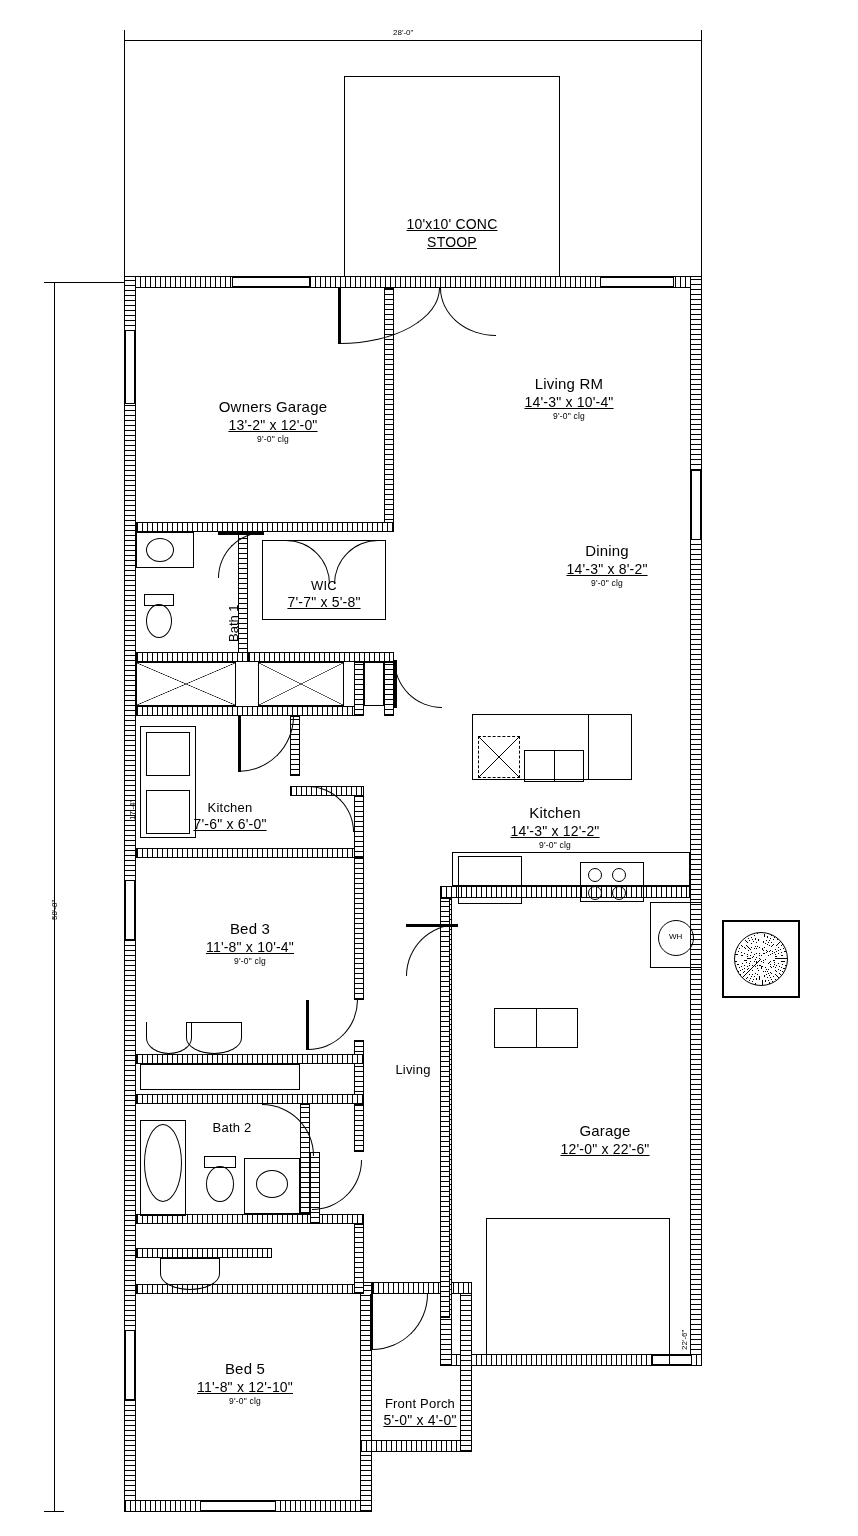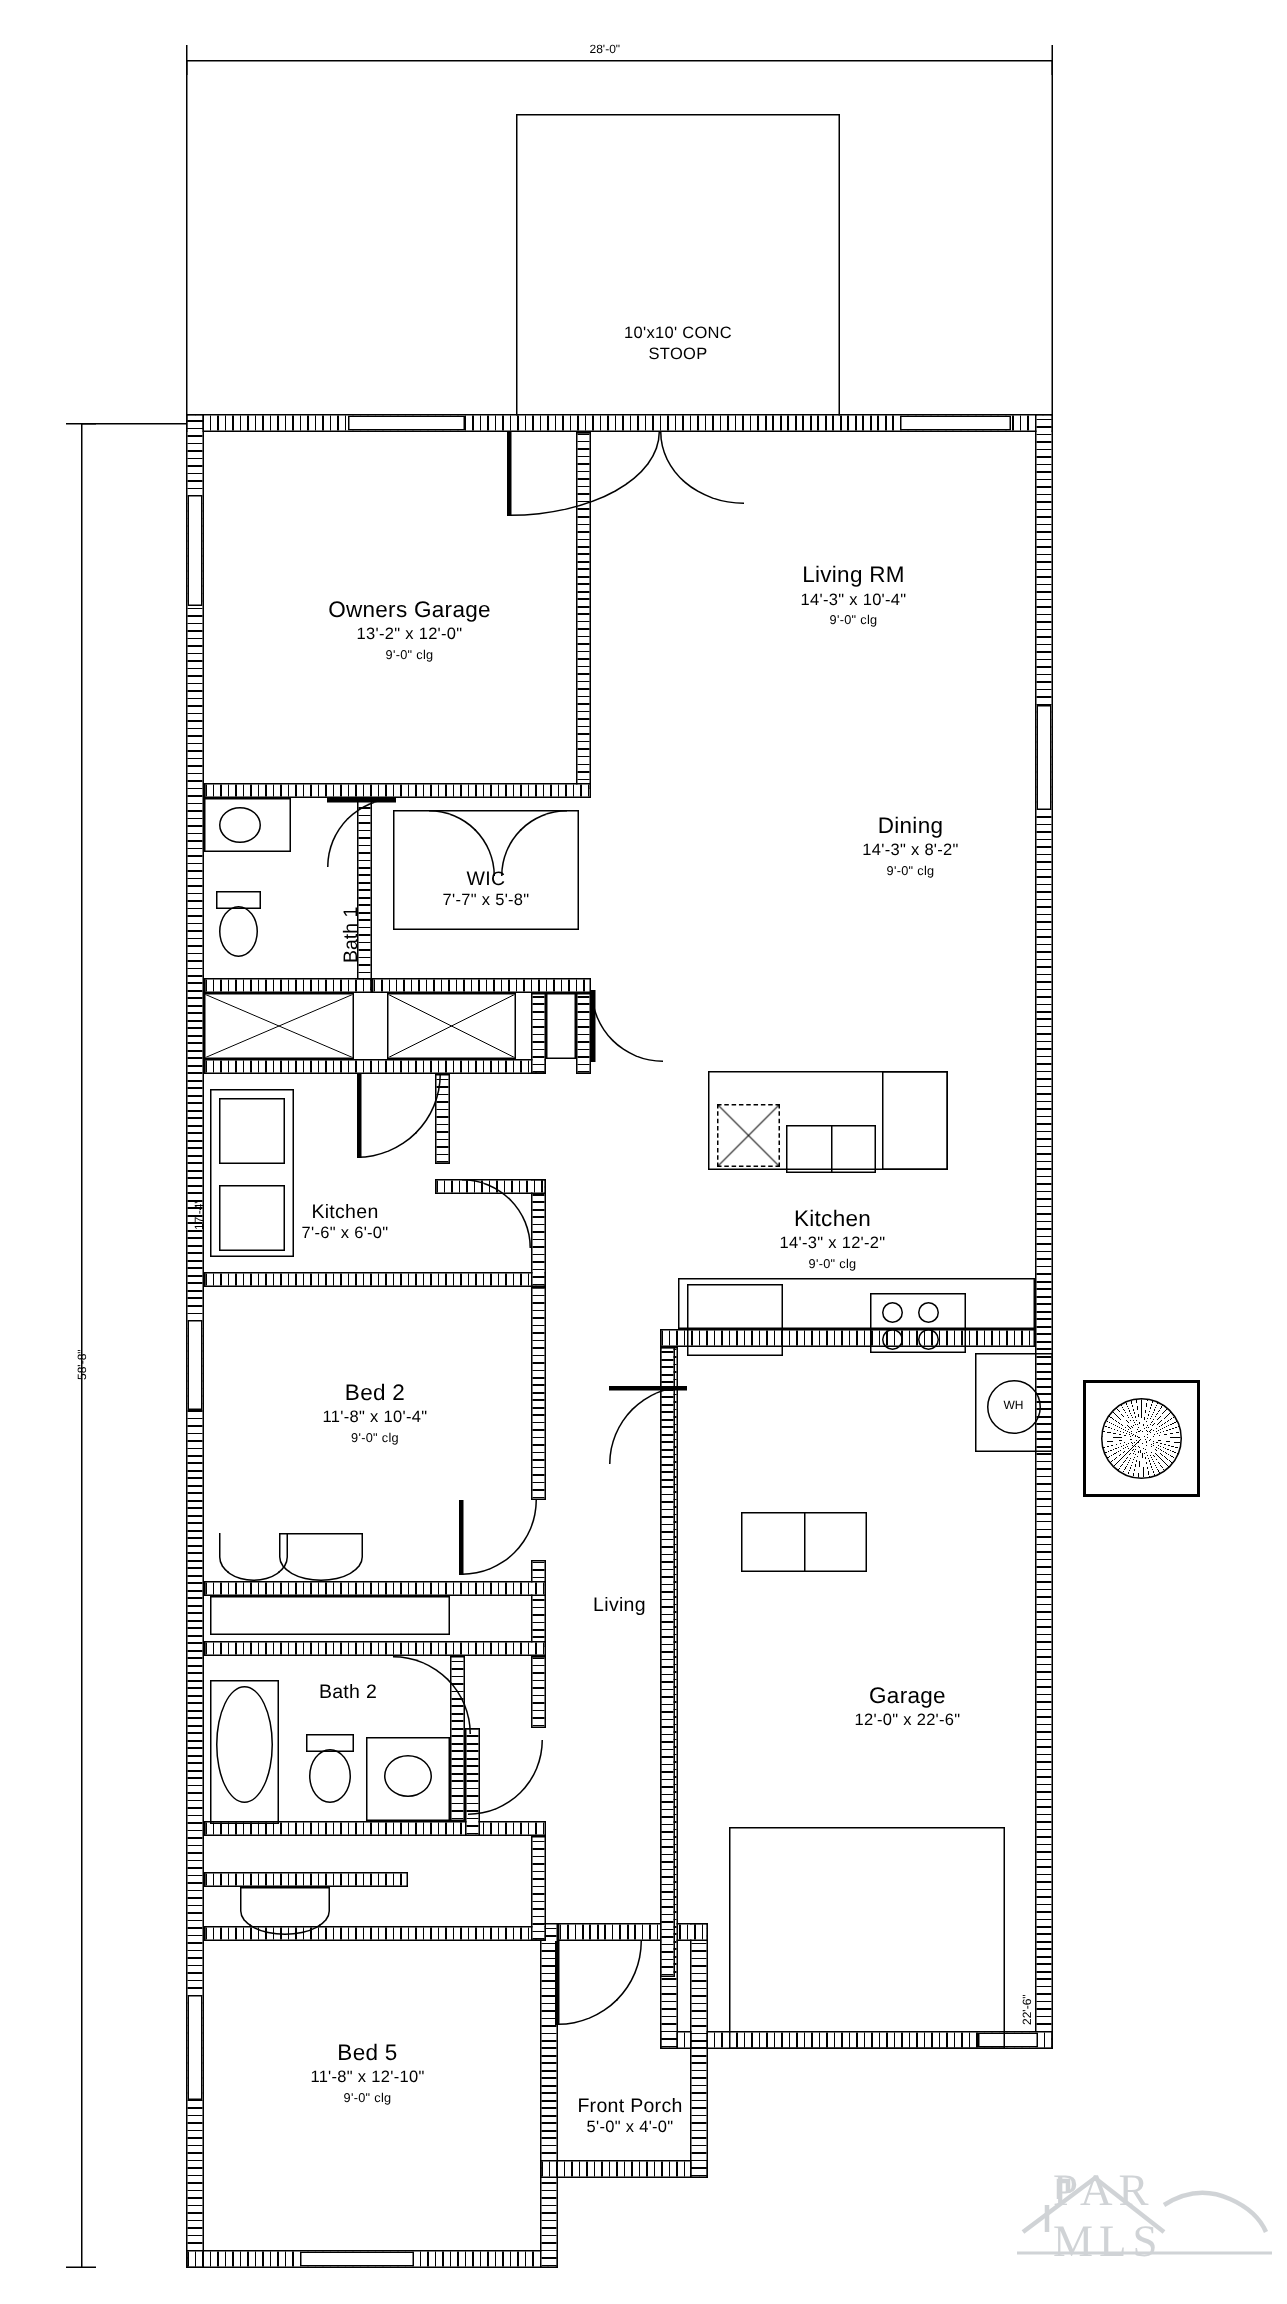--- a/index.html
+++ b/index.html
@@ -51,22 +51,23 @@
     text-align: center;
     color: #000;
     line-height: 1.25;
     white-space: nowrap;
   }
   .room .nm {
     font-size: 15px;
     letter-spacing: .2px;
   }
   .room .dim {
-    font-size: 11px;
+    font-size: 14px;
     letter-spacing: .2px;
+    text-decoration: underline;
   }
   .room .clg {
     font-size: 8.5px;
     letter-spacing: .2px;
   }
   .room.small .nm { font-size: 13px; }
   .vlabel {
     position: absolute;
     transform-origin: 0 0;
     font-size: 13px;
@@ -334,21 +335,21 @@
   </div>
 
   <div class="vlabel" style="left:226px; top:642px; transform: rotate(-90deg);">Bath 1</div>
 
   <div class="room small" style="left:178px; top:800px; width:104px;">
     <div class="nm">Kitchen</div>
     <div class="dim">7'-6" x 6'-0"</div>
   </div>
 
   <div class="room" style="left:175px; top:920px; width:150px;">
-    <div class="nm">Bed 2</div>
+    <div class="nm">Bed 3</div>
     <div class="dim">11'-8" x 10'-4"</div>
     <div class="clg">9'-0" clg</div>
   </div>
 
   <div class="room small" style="left:180px; top:1120px; width:104px;">
     <div class="nm">Bath 2</div>
   </div>
 
   <div class="room" style="left:170px; top:1360px; width:150px;">
     <div class="nm">Bed 5</div>
@@ -366,23 +367,14 @@
   </div>
 
   <div class="room small" style="left:368px; top:1396px; width:104px;">
     <div class="nm">Front Porch</div>
     <div class="dim">5'-0" x 4'-0"</div>
   </div>
 
   <div class="dimtext vert" style="left:128px; top:820px;">17'-4"</div>
   <div class="dimtext vert" style="left:680px; top:1350px;">22'-6"</div>
 
-  <div id="logo">
-    <svg width="180" height="100" viewBox="0 0 180 100">
-      <path d="M10 58 L58 22 L104 58" fill="none" stroke="#5b6670" stroke-width="3"></path>
-      <path d="M26 58 L26 40 M34 36 L34 24 L40 24 L40 32" fill="none" stroke="#5b6670" stroke-width="3"></path>
-      <path d="M104 40 q22 -14 44 -4 q18 8 24 22" fill="none" stroke="#5b6670" stroke-width="3"></path>
-      <path d="M6 72 L176 72" stroke="#5b6670" stroke-width="2"></path>
-    </svg>
-    <div class="lg-text">PAR MLS</div>
-  </div>
 
 </div>
 
 </body></html>

